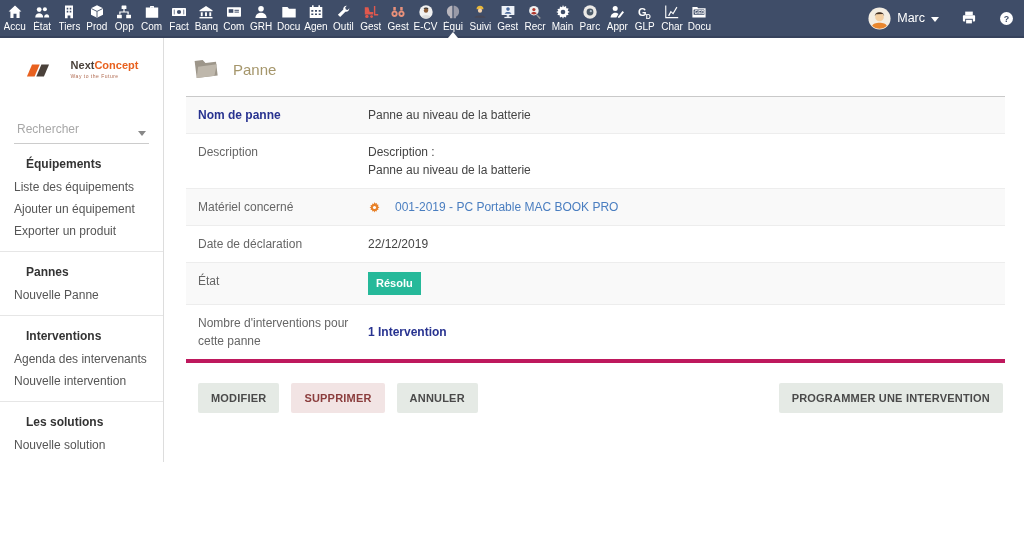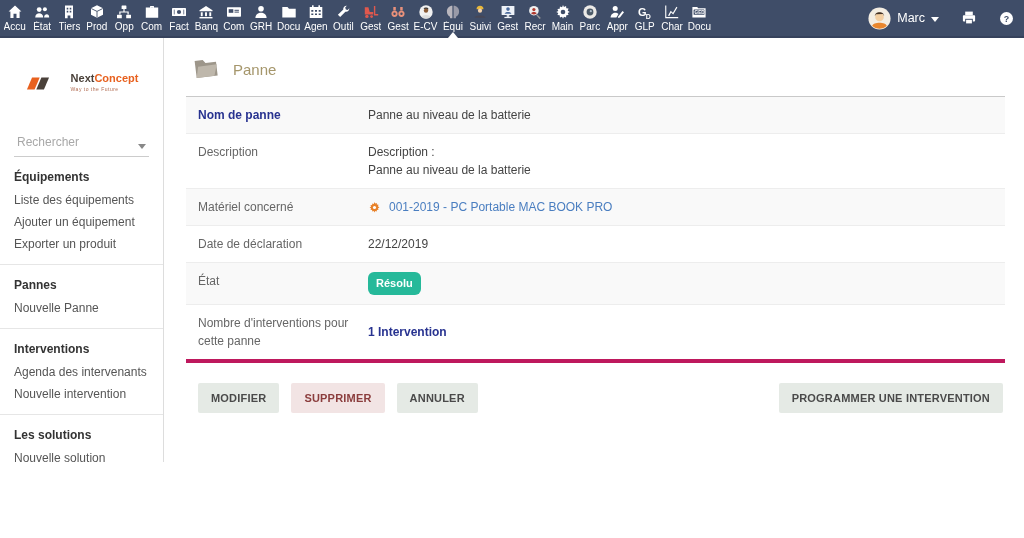--- a/index.html
+++ b/index.html
@@ -18,51 +18,51 @@
   .tb-label{font-size:10px;line-height:12px;margin-top:1px;max-width:27px;overflow:hidden;white-space:nowrap}
   .tb-item.active::after{content:"";position:absolute;bottom:-2px;left:50%;transform:translateX(-50%);
     border-left:5px solid transparent;border-right:5px solid transparent;border-bottom:6px solid #fff}
   .tb-right{margin-left:auto;display:flex;align-items:center;gap:22px;padding-right:10px;color:#fff}
   .tb-user{display:flex;align-items:center;gap:6px;font-size:12.5px;cursor:pointer}
   .chev{width:0;height:0;border-left:4px solid transparent;border-right:4px solid transparent;border-top:5px solid #fff;display:inline-block;margin-top:2px}
   .tb-tool{cursor:pointer;display:flex;align-items:center}
 
   .layout{display:flex;height:500px}
   .sidebar{width:164px;flex:none;height:424px;border-right:1px solid #ddd;padding:0 14px;background:#fff}
-  .logo{margin-top:35px;display:flex;justify-content:center;align-items:center;gap:20px}
+  .logo{margin-top:22px;display:flex;justify-content:center;align-items:center;gap:20px}
   .logo-mark{width:26px;height:17px;flex:none}
   .logo-text{line-height:10px}
   .brandline{font-size:11px;font-weight:bold}
   .next{color:#4a413a}.concept{color:var(--orange)}
   .tagline{font-size:5px;color:#b06a50;letter-spacing:.5px;margin-top:1px}
   .search{margin-top:37px;border-bottom:1px solid #ccc;display:flex;align-items:flex-end;padding:4px 3px 7px;cursor:pointer}
   .search input{border:0;outline:0;flex:1;font-size:12px;color:#555;background:transparent;font-family:inherit;min-width:0}
   .search input::placeholder{color:#a8a8a8}
   .chev-gray{border-top-color:#888}
   .menu{margin-top:10px}
-  .menu-head{font-size:12px;font-weight:bold;color:#333;margin:13px 0 5px}
+  .menu-head{font-size:12px;font-weight:bold;color:#333;margin:13px 12px 5px}
   .menu-item{font-size:12px;color:#555;padding:4px 0;cursor:pointer}
   .menu-sep{border-top:1px solid #e6e6e6;margin:9px -14px 0}
 
   .main{flex:1;padding:16px 19px 0 22px;min-width:0}
   .page-head{display:flex;align-items:center;gap:13px;margin-bottom:12px;padding-left:6px}
   .page-head svg{width:28px;height:26px}
   .page-title{font-size:15px;color:var(--olive)}
   .dtable{border-top:1px solid #c9c9c9;border-bottom:4px solid #be185d}
   .drow{display:flex;padding:9px 12px;border-bottom:1px solid #ededed;font-size:12px}
   .drow:last-child{border-bottom:0}
   .drow:nth-child(odd){background:#f9f9f9}
   .dlabel{width:160px;flex:none;color:#666;line-height:1.5}
   .dlabel.primary{font-weight:bold;color:var(--navy)}
   .dvalue{flex:1;padding-left:10px;color:#444;line-height:1.5;display:flex;align-items:center;flex-wrap:wrap}
   .dvalue.block{display:block}
   .dvalue svg{width:13px;height:13px;vertical-align:-2px}
-  .vlink{color:var(--link);text-decoration:none;cursor:pointer;margin-left:8px}
+  .vlink{color:var(--link);text-decoration:none;cursor:pointer;margin-left:14px}
   .vstrong{color:var(--navy);font-weight:bold;text-decoration:none;cursor:pointer}
-  .badge{background:var(--badge);color:#fff;font-size:11px;font-weight:bold;padding:3px 8px;border-radius:6px}
+  .badge{background:var(--badge);color:#fff;font-size:11px;font-weight:bold;padding:3px 8px;border-radius:0}
   .actions{display:flex;align-items:center;gap:12px;margin-top:20px;padding:0 2px 0 12px}
   .btn{border:0;border-radius:2px;padding:9px 13px;font-family:inherit;font-size:11px;font-weight:bold;letter-spacing:.2px;cursor:pointer;background:var(--btn-bg);color:var(--btn-fg)}
   .btn.danger{background:var(--danger-bg);color:var(--danger-fg)}
   .btn.push{margin-left:auto}
 </style>
 </head>
 <body>
 
 <header class="topbar">
   <nav class="tb-items">

